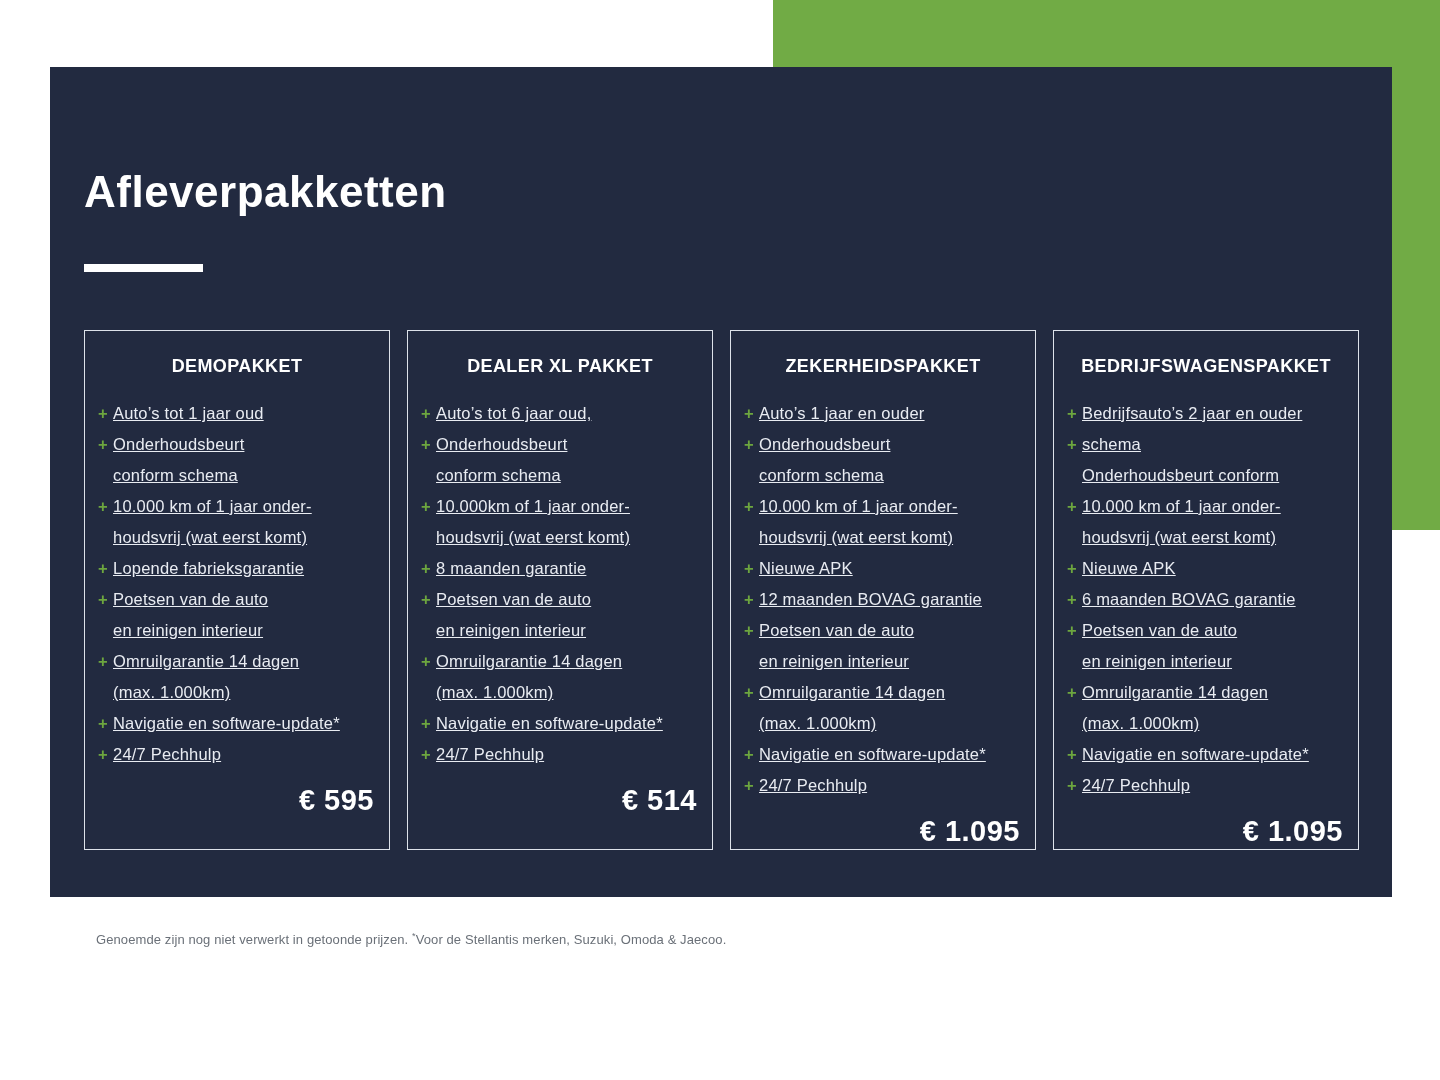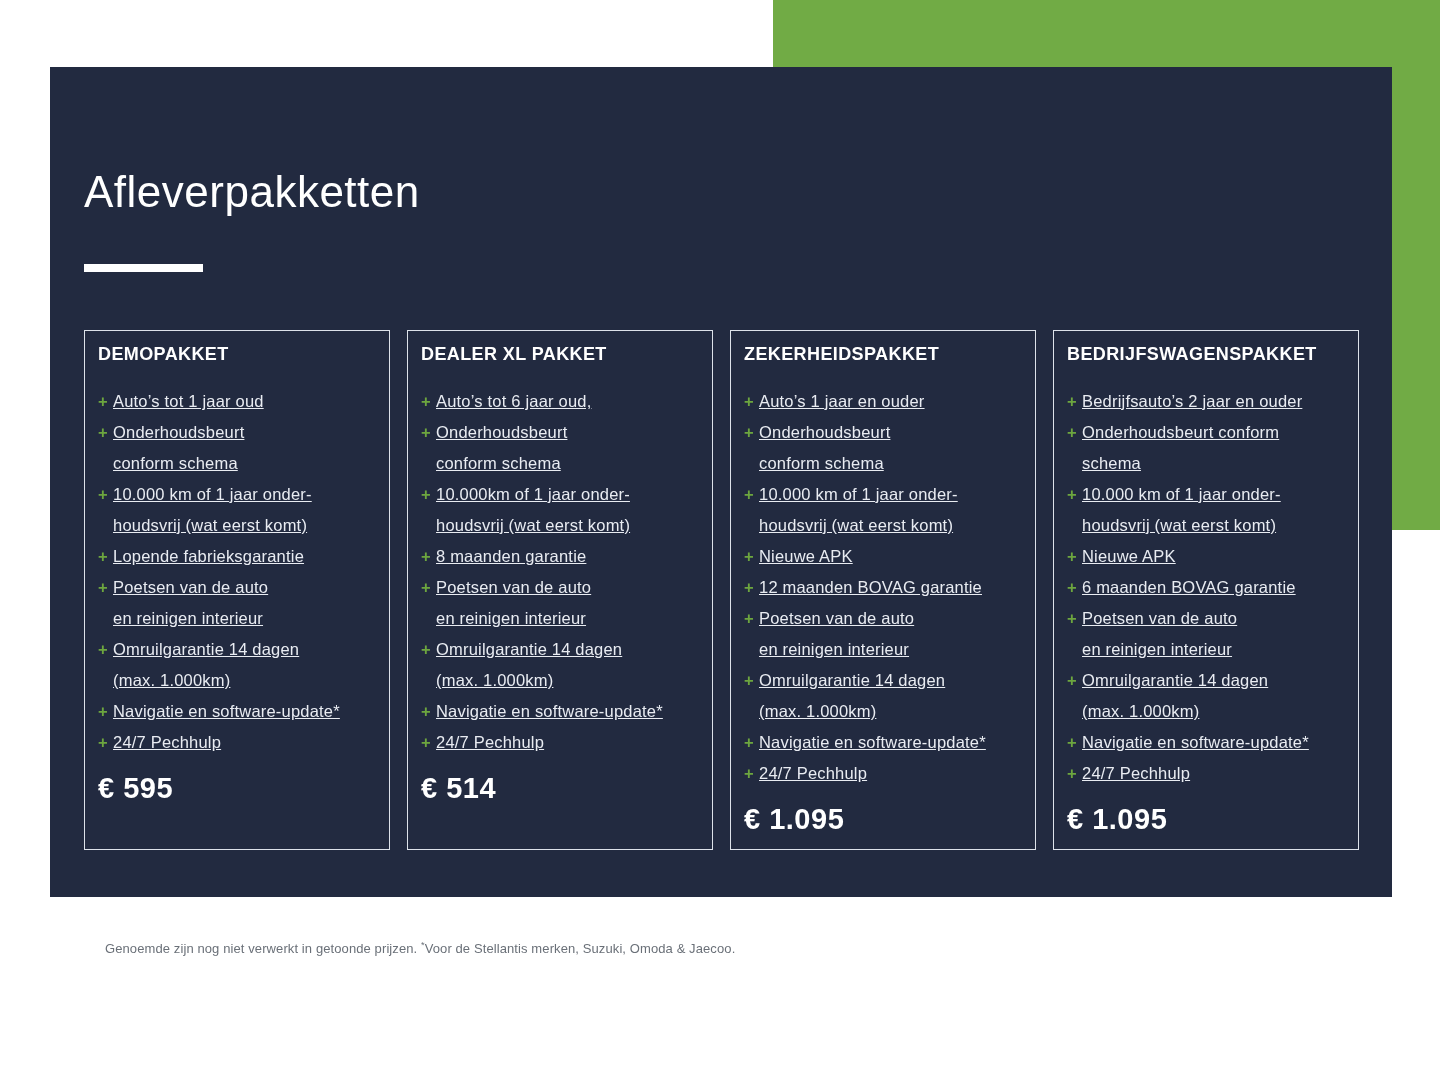--- a/index.html
+++ b/index.html
@@ -34,21 +34,21 @@
     height: 830px;
     background: #222a40;
   }
 
   .page-title {
     position: absolute;
     left: 34px;
     top: 100px;
     margin: 0;
     font-size: 44px;
-    font-weight: normal;
+    font-weight: bold;
     color: #ffffff;
     letter-spacing: 0.5px;
   }
 
   .title-underline {
     position: absolute;
     left: 34px;
     top: 197px;
     width: 119px;
     height: 8px;
@@ -67,25 +67,26 @@
 
   .card {
     flex: 1 1 0;
     box-sizing: border-box;
     border: 1px solid #dde2ea;
     padding: 13px 13px 0 13px;
     position: relative;
   }
 
   .card-title {
-    margin: 0 0 21px 0;
+    margin: 12px 0 21px 0;
     font-size: 18px;
     font-weight: bold;
     color: #ffffff;
     letter-spacing: 0.4px;
+    text-align: center;
   }
 
   .features {
     list-style: none;
     margin: 0;
     padding: 0;
   }
 
   .feature {
     display: flex;
@@ -109,33 +110,33 @@
     display: block;
     font-size: 16.5px;
     line-height: 31px;
     color: #e9ecf2;
     letter-spacing: 0.2px;
     text-decoration: underline;
   }
 
   .price {
     margin-top: 14px;
-    text-align: left;
+    text-align: right;
     font-size: 29px;
     font-weight: bold;
     color: #ffffff;
     letter-spacing: 0.5px;
     padding-right: 2px;
   }
 
   .footnote {
     position: absolute;
     left: 88px;
     top: 923px;
-    margin: 17px;
+    margin: 8px;
     font-size: 13px;
     color: #6a7078;
     letter-spacing: 0.1px;
   }
   .footnote sup {
     font-size: 0.7em;
   }
 </style>
 </head>
 <body>
@@ -331,22 +332,22 @@
         <ul class="features">
           <li class="feature">
             <span class="plus">+</span>
             <span class="lines">
               <span class="line">Bedrijfsauto’s 2 jaar en ouder</span>
             </span>
           </li>
           <li class="feature">
             <span class="plus">+</span>
             <span class="lines">
+              <span class="line">schema</span>
               <span class="line">Onderhoudsbeurt conform</span>
-              <span class="line">schema</span>
             </span>
           </li>
           <li class="feature">
             <span class="plus">+</span>
             <span class="lines">
               <span class="line">10.000 km of 1 jaar onder-</span>
               <span class="line">houdsvrij (wat eerst komt)</span>
             </span>
           </li>
           <li class="feature">

